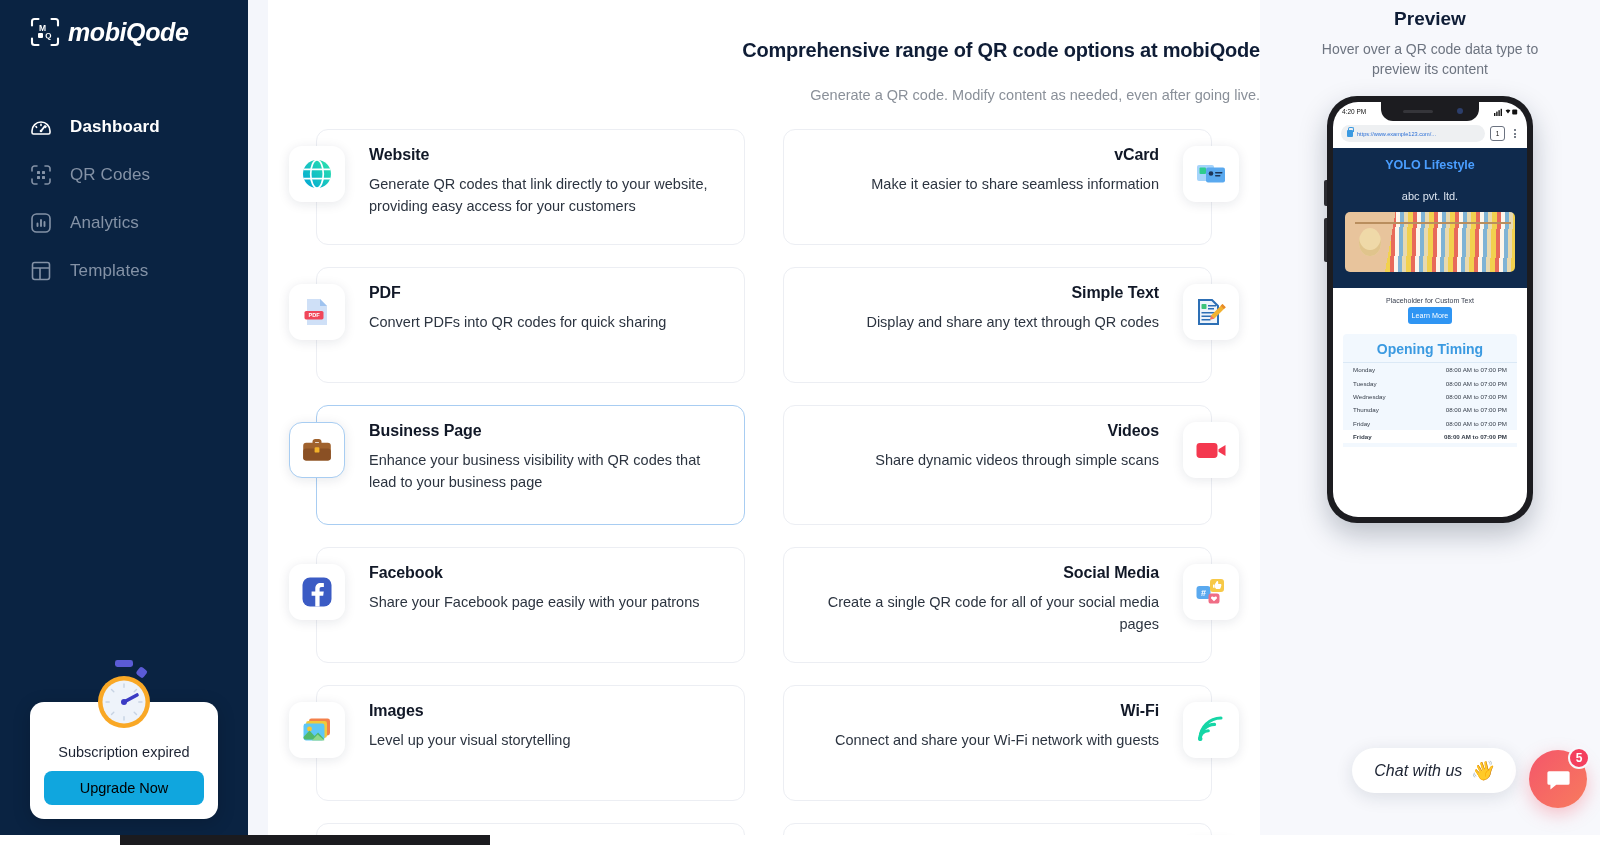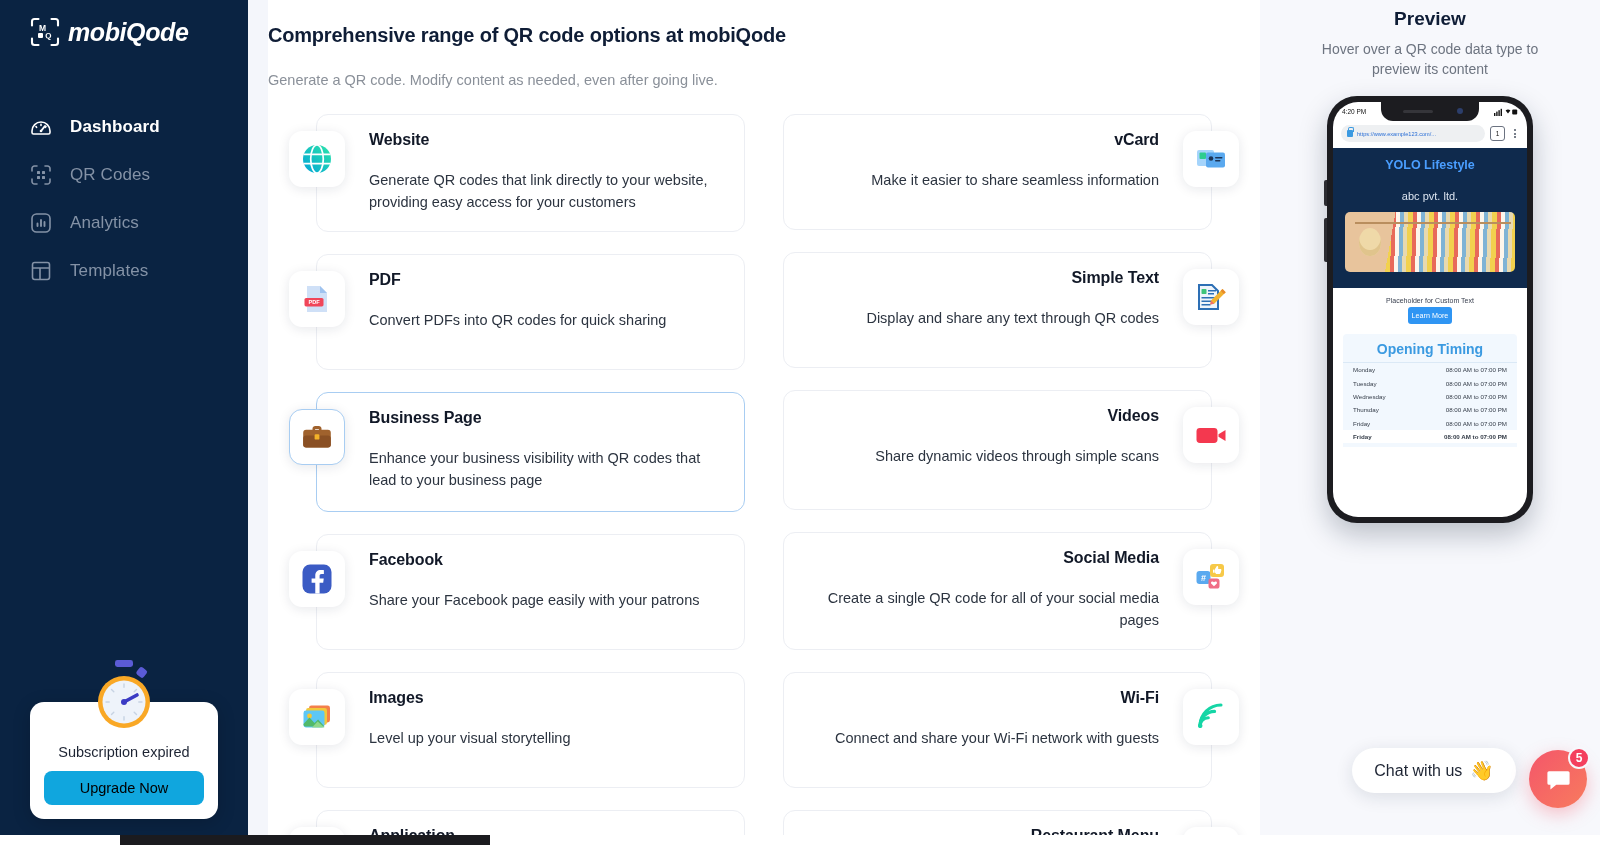--- a/index.html
+++ b/index.html
@@ -53,21 +53,21 @@
   }
 
   
   .gap-strip { width: 20px; flex: 0 0 20px; background:#f4f6fb; height: 845px; }
 
   
   .main {
     flex: 0 0 992px; width: 992px; height: 845px;
     background:#ffffff; overflow:hidden; position:relative;
   }
-  .main-head { padding: 24px 0 0; text-align:left; }
+  .main-head { padding: 39px 0 0; text-align:right; }
   .main-title { font-size:20px; font-weight:700; color:#0f1d36; letter-spacing:-0.2px; }
   .main-sub { font-size:14.5px; color:#8a9099; margin-top: 25px; }
 
   .grid {
     display:grid; grid-template-columns: 1fr 1fr;
     column-gap: 38px; padding: 26px 48px 0 48px;
   }
   .col { display:flex; flex-direction:column; gap: 22px; }
 
   .card {
@@ -88,21 +88,21 @@
     box-shadow: 0 2px 12px rgba(20,30,60,0.10);
     display:flex; align-items:center; justify-content:center;
   }
   .col-left .card-badge { left: -28px; }
   .col-right .card-badge { right: -28px; }
   .card.sel .card-badge { border:1px solid #a8cdf2; box-shadow:0 2px 12px rgba(20,30,60,0.10); }
 
   .card-body { padding: 16px 22px 18px 52px; }
   .col-right .card-body { padding: 16px 52px 18px 22px; text-align:right; }
   .card-title { font-size:16px; font-weight:700; color:#111827; letter-spacing:-0.1px; }
-  .card-desc { font-size:14.5px; color:#2c3440; line-height:1.52; margin-top:20px; }
+  .card-desc { font-size:14.5px; color:#2c3440; line-height:1.52; margin-top:9px; }
 
   
   .preview {
     flex: 1 1 auto; height:845px; background:#f7f8fc;
     position:relative; padding-top: 8px;
   }
   .pv-title { text-align:center; font-size:19px; font-weight:700; color:#0f1d36; }
   .pv-sub { text-align:center; font-size:14px; color:#6d7480; line-height:1.45; margin-top:9px; padding:0 40px; }
 
   .phone {
@@ -167,20 +167,21 @@
   .pv-row.last { background:#ffffff; font-weight:600; }
 
   
   .chat-pill {
     position:absolute; right:84px; bottom:52px;
     background:#fff; border-radius: 26px;
     padding: 13px 22px; font-size:16px; color:#1d2433;
     box-shadow: 0 4px 18px rgba(15,29,54,0.12);
     display:flex; align-items:center; gap:8px; cursor:pointer;
     white-space:nowrap;
+    font-style:italic;
   }
   .chat-fab {
     position:absolute; right:13px; bottom:37px;
     width:58px; height:58px; border-radius:50%;
     background: linear-gradient(135deg,#f4566a 0%, #f87b5e 100%);
     box-shadow: 0 6px 18px rgba(244,86,106,0.35);
     display:flex; align-items:center; justify-content:center; cursor:pointer;
   }
   .chat-badge {
     position:absolute; top:-3px; right:-3px;

